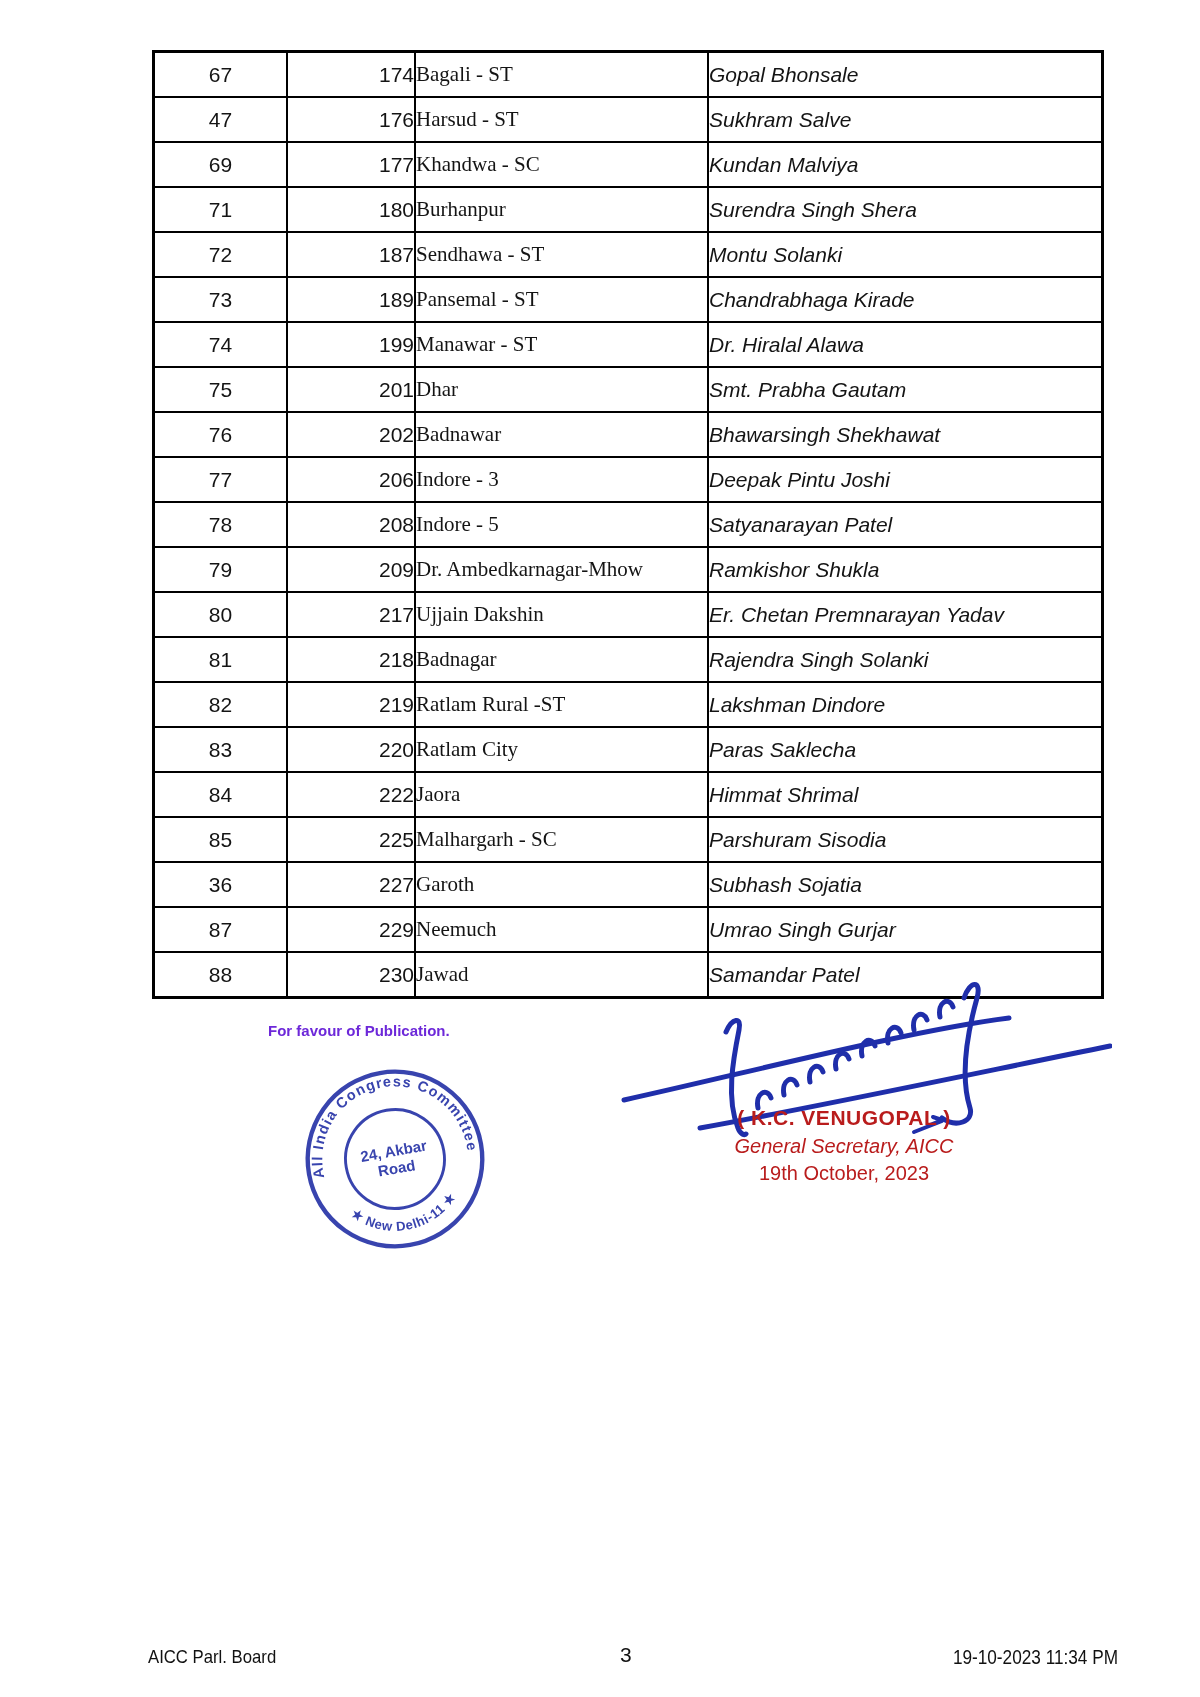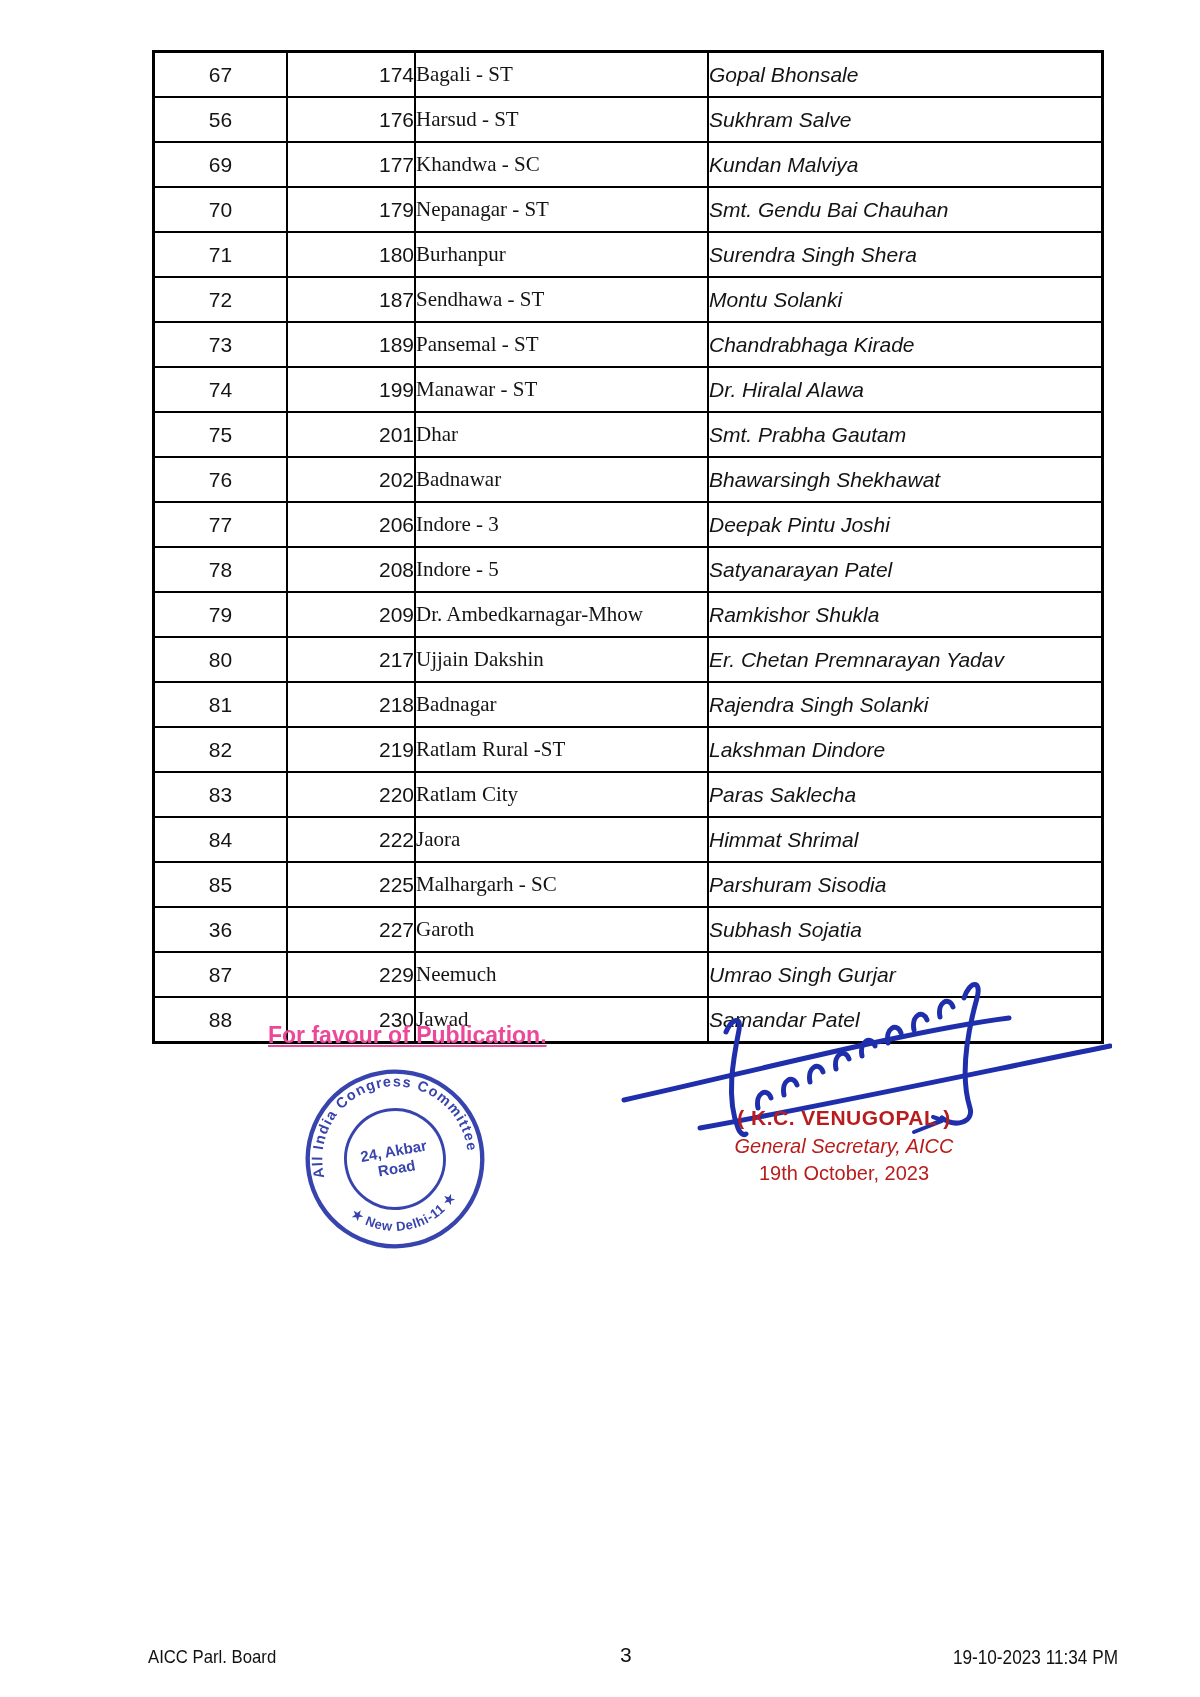--- a/index.html
+++ b/index.html
@@ -32,24 +32,23 @@
   }
   table.cand{border:3px solid #000;}
   td.c-sno{width:131px;text-align:center;}
   td.c-cno{width:126px;text-align:right;}
   td.c-cons{width:291px;text-align:left;padding-left:6px;font-family:Liberation Serif, serif;}
   td.c-cand{width:392px;text-align:left;padding-left:8px;font-style:italic;}
   
   .pub-note{
     position:absolute;
     left:268px; top:1022px;
-    font-size:23px;
+    font-size:15px;
     font-weight:bold;
-    color:#ec4899;
-    text-decoration:underline;
+    color:#6d28d9;
   }
   
   .stamp{
     position:absolute;
     left:298px; top:1062px;
     width:194px; height:194px;
     opacity:.93;
   }
   .stamp .ring{fill:none;stroke:#2a36a8;}
   .stamp .ring.outer{stroke-width:4.5px;}
@@ -101,36 +100,30 @@
 
   <table class="cand">
     <tbody>
         <tr>
           <td class="c-sno">67</td>
           <td class="c-cno">174</td>
           <td class="c-cons">Bagali - ST</td>
           <td class="c-cand">Gopal Bhonsale</td>
         </tr>
         <tr>
-          <td class="c-sno">56</td>
+          <td class="c-sno">47</td>
           <td class="c-cno">176</td>
           <td class="c-cons">Harsud - ST</td>
           <td class="c-cand">Sukhram Salve</td>
         </tr>
         <tr>
           <td class="c-sno">69</td>
           <td class="c-cno">177</td>
           <td class="c-cons">Khandwa - SC</td>
           <td class="c-cand">Kundan Malviya</td>
-        </tr>
-        <tr>
-          <td class="c-sno">70</td>
-          <td class="c-cno">179</td>
-          <td class="c-cons">Nepanagar - ST</td>
-          <td class="c-cand">Smt. Gendu Bai Chauhan</td>
         </tr>
         <tr>
           <td class="c-sno">71</td>
           <td class="c-cno">180</td>
           <td class="c-cons">Burhanpur</td>
           <td class="c-cand">Surendra Singh Shera</td>
         </tr>
         <tr>
           <td class="c-sno">72</td>
           <td class="c-cno">187</td>

